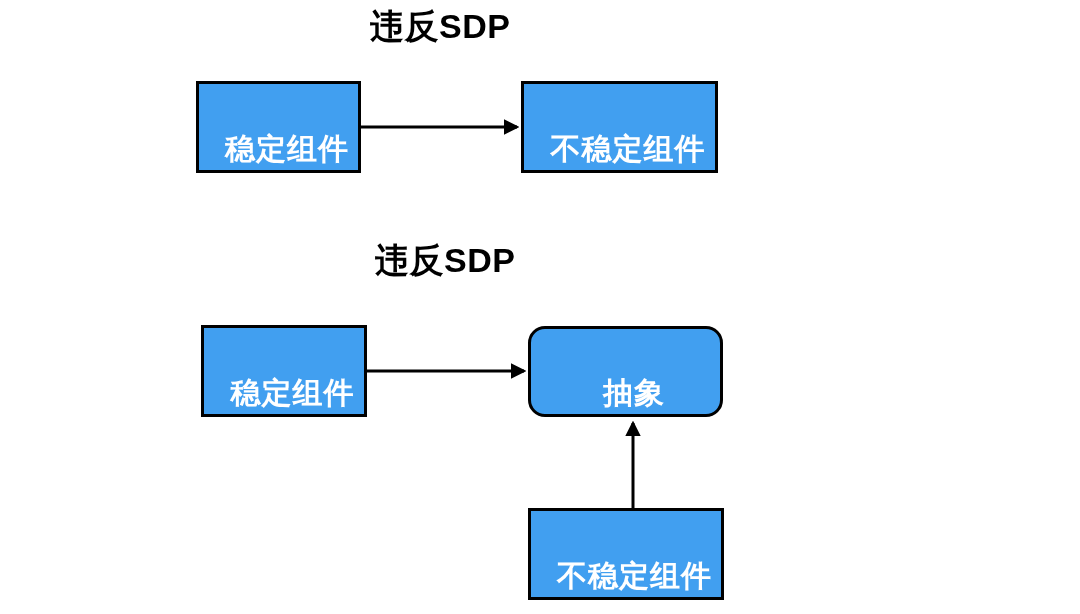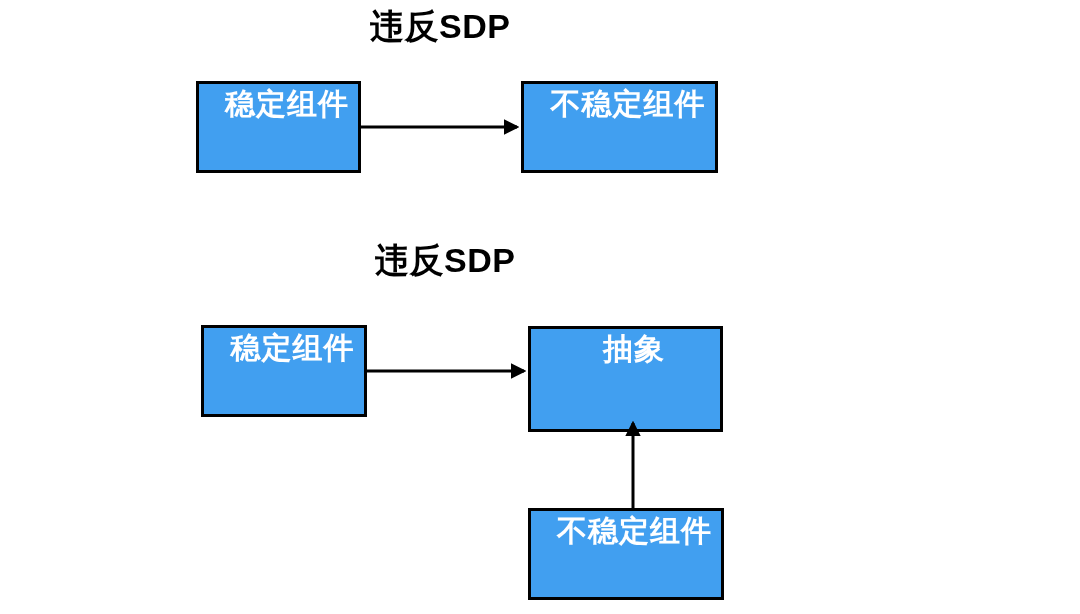--- a/index.html
+++ b/index.html
@@ -30,35 +30,35 @@
     letter-spacing: 0.5px;
     white-space: nowrap;
   }
   .title-1 { left: 370px; top: 4px; }
   .title-2 { left: 375px; top: 238px; }
   .node {
     position: absolute;
     background: var(--node-fill);
     border: 3px solid var(--node-border);
     display: flex;
-    align-items: flex-start;
+    align-items: flex-end;
     justify-content: center;
     padding-left: 17px;
   }
   .node span {
     color: var(--node-text);
     font-size: 30px;
     font-weight: 600;
     letter-spacing: 1px;
     white-space: nowrap;
   }
   .node-stable-1   { left: 196px; top: 81px;  width: 165px; height: 92px; }
   .node-unstable-1 { left: 521px; top: 81px;  width: 197px; height: 92px; }
   .node-stable-2   { left: 201px; top: 325px; width: 166px; height: 92px; }
-  .node-abstract   { left: 528px; top: 326px; width: 195px; height: 106px; }
+  .node-abstract   { left: 528px; top: 326px; width: 195px; height: 91px; border-radius: 17px; }
   .node-unstable-2 { left: 528px; top: 508px; width: 196px; height: 92px; }
   .overlay {
     position: absolute;
     left: 0; top: 0;
     width: 1080px;
     height: 614px;
     pointer-events: none;
   }
   .overlay line { stroke: var(--arrow); stroke-width: 3; }
   .overlay marker path { fill: var(--arrow); }

